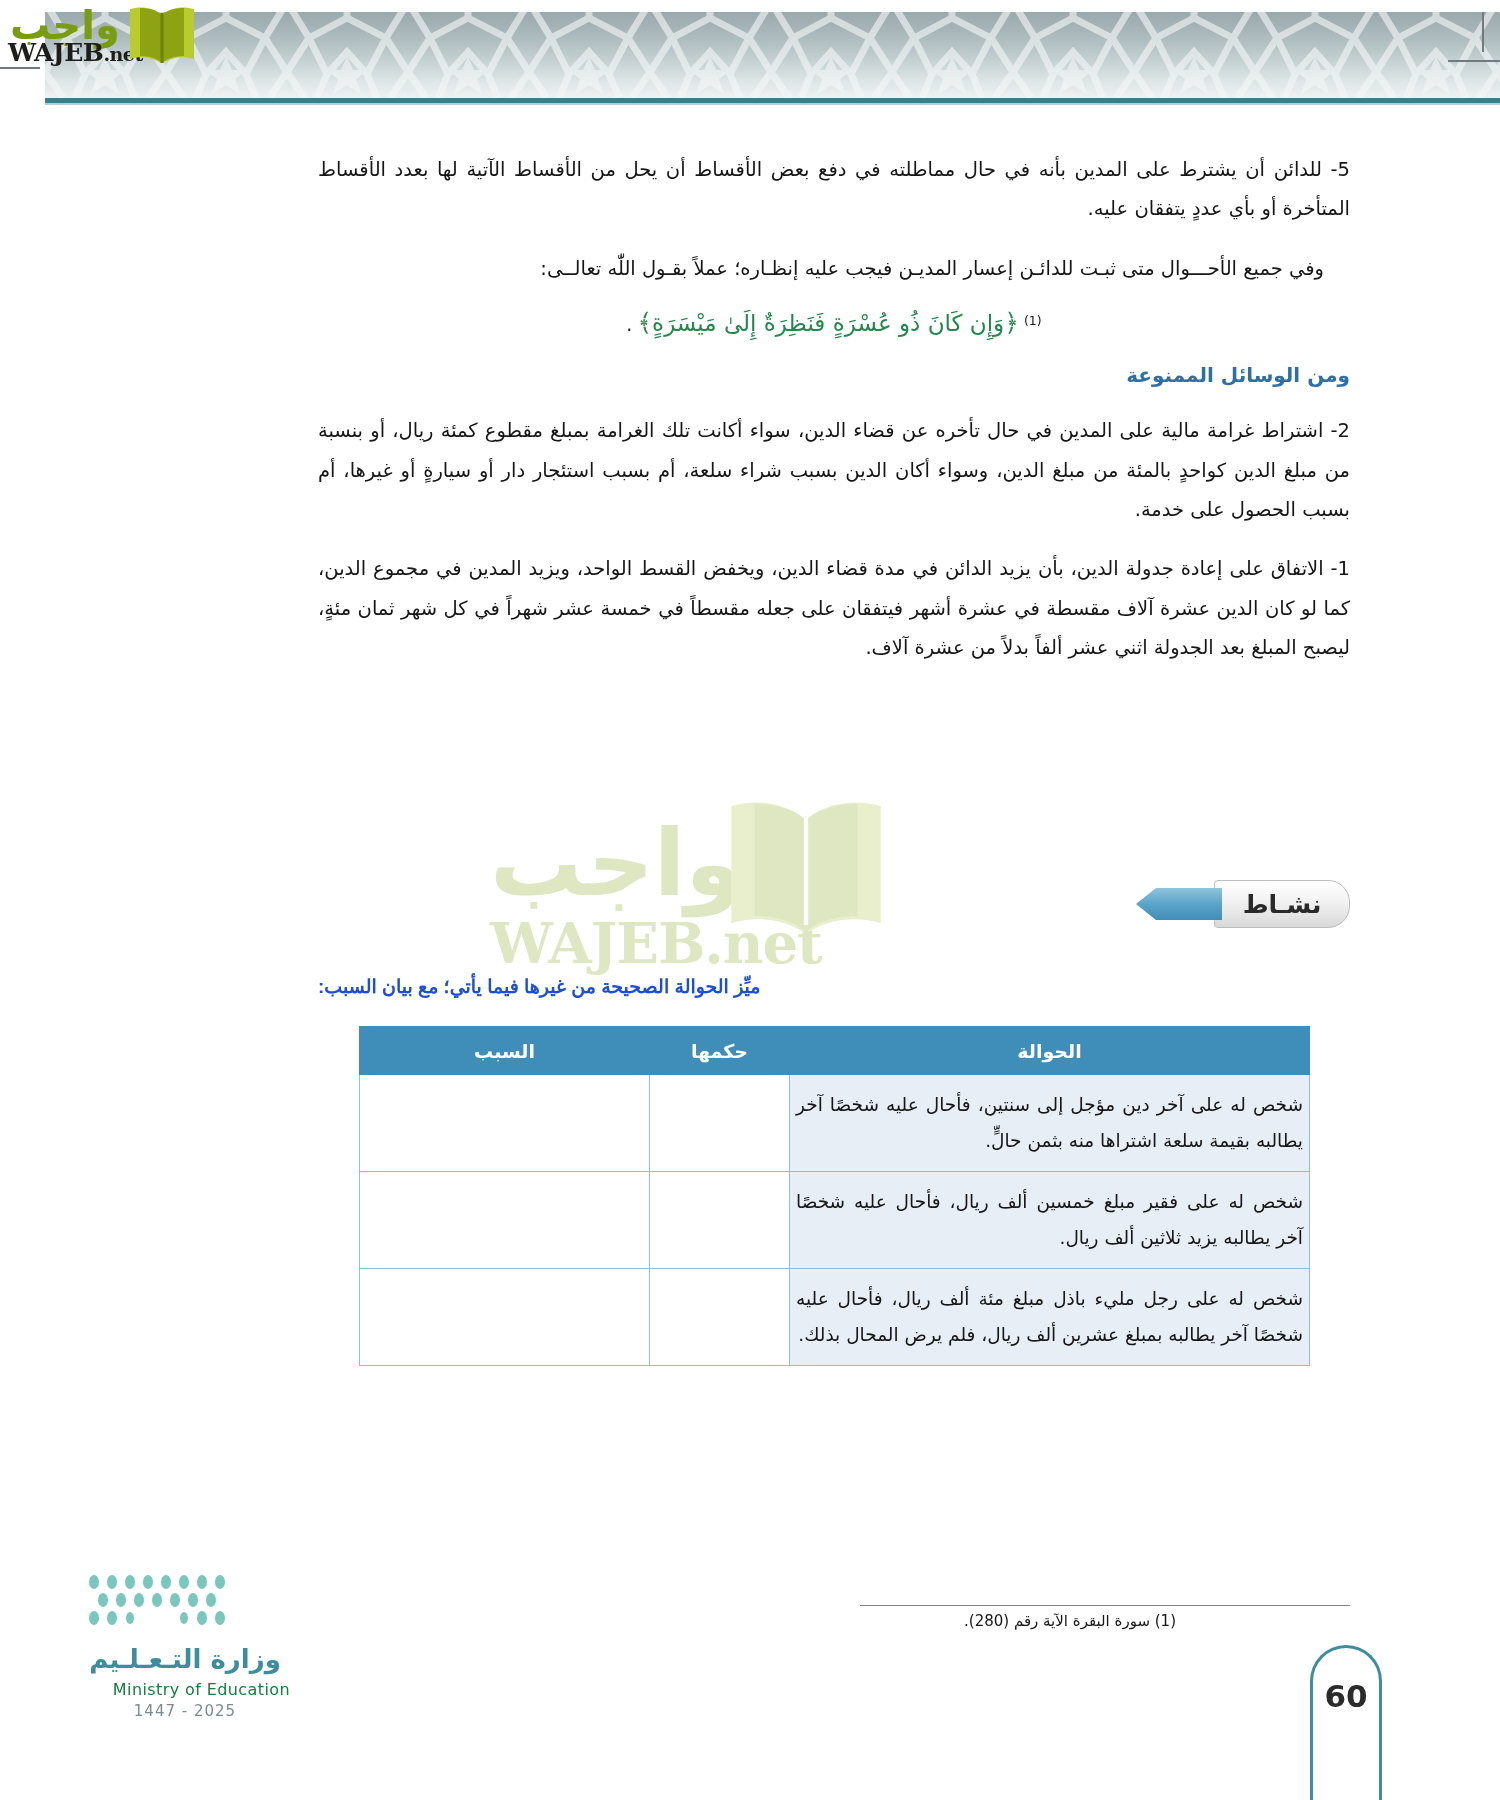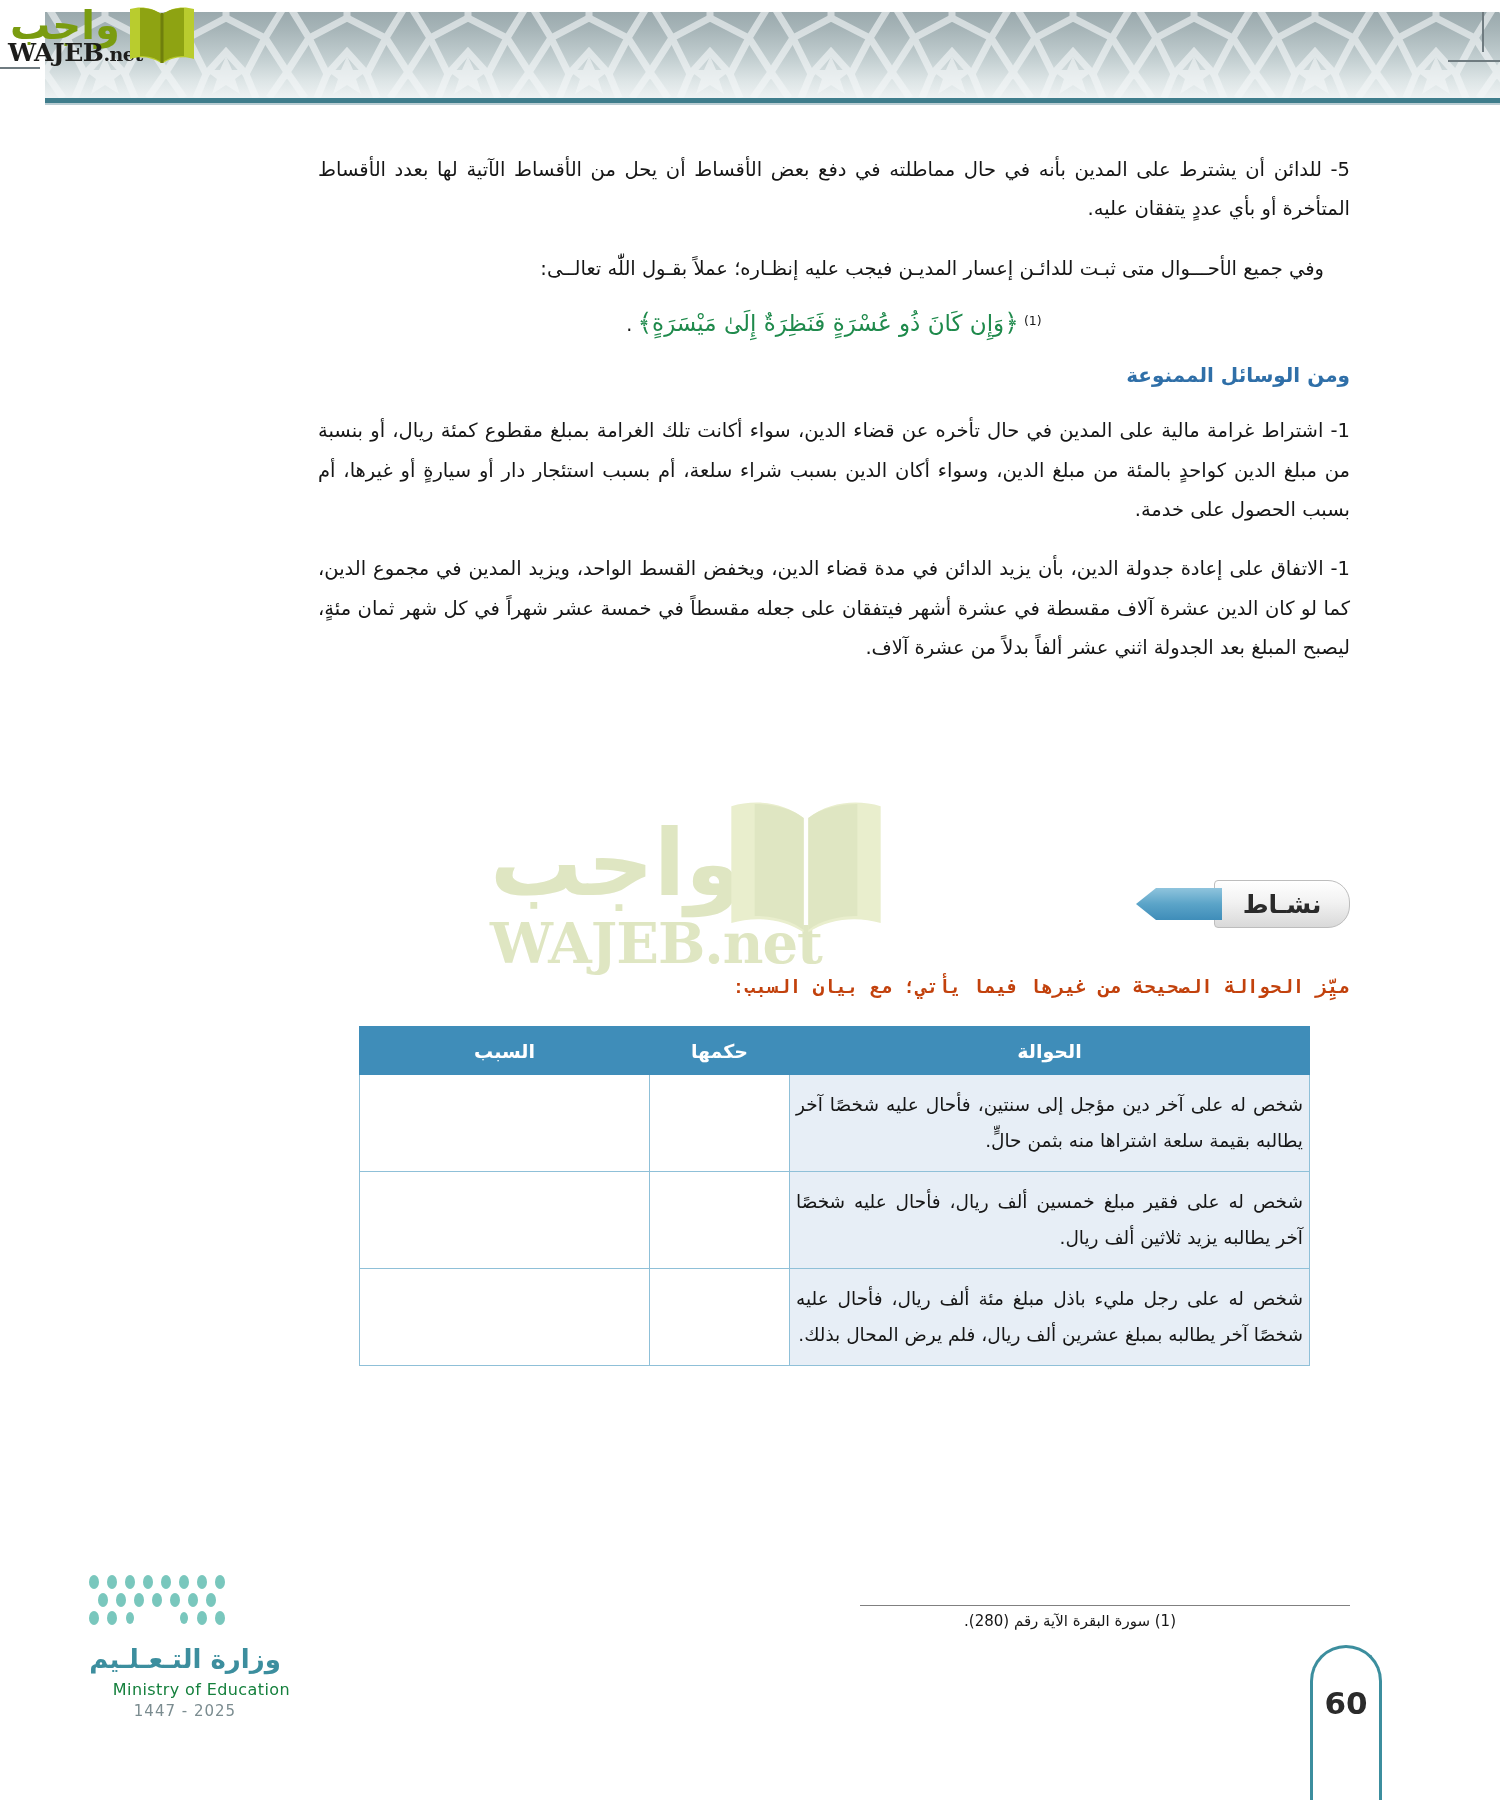--- a/index.html
+++ b/index.html
@@ -235,26 +235,26 @@
     top: 6px; right: 128px;
     width: 86px; height: 36px;
   }
 
   
   .activity-prompt {
     position: absolute;
     top: 975px;
     right: 150px;
     width: 1032px;
-    font-family: Liberation Mono, monospace;
+    font-family: Liberation Sans, sans-serif;
     font-size: 19px;
     font-weight: bold;
-    color: #c2410c;
-    direction: rtl;
-    text-align: right;
+    color: #1d4ed8;
+    direction: rtl;
+    text-align: left;
     z-index: 5;
   }
 
   
   .tbl-wrap {
     position: absolute;
     top: 1026px;
     right: 190px;
     width: 950px;
     z-index: 5;
@@ -365,21 +365,21 @@
     right: 118px;
     width: 72px;
     height: 155px;
     border: 3px solid #3c8e9e;
     border-bottom: none;
     border-radius: 36px 36px 0 0;
     background: #ffffff;
   }
   .page-num {
     position: absolute;
-    top: 37px; left: 0;
+    top: 30px; left: 0;
     width: 100%;
     text-align: center;
     font-family: "DejaVu Sans", sans-serif;
     font-size: 31px;
     font-weight: bold;
     color: #2b2b2b;
   }
 </style>
 </head>
 <body>
@@ -435,21 +435,21 @@
   <p class="para indent-first">وﻓﻲ جميع الأحـــوال متى ثبـت للدائـن إعسار المديـن فيجب عليه إنظـاره؛ عملاً بقـول اللّٰه تعالــى:</p>
 
   <div class="verse-line">
     <span class="sup-ref">(1)</span>
     <span class="verse"><span class="verse-brace">﴿</span><span>وَإِن كَانَ ذُو عُسْرَةٍ فَنَظِرَةٌ إِلَىٰ مَيْسَرَةٍ</span><span class="verse-brace">﴾</span></span>
     <span class="verse-dot">.</span>
   </div>
 
   <h2 class="subheading">ومن الوسائل الممنوعة</h2>
 
-  <p class="para list-item">1- اشتراط غرامة مالية على المدين ﻓﻲ حال تأخره عن قضاء الدين، سواء أكانت تلك الغرامة بمبلغ مقطوع كمئة ريال، أو بنسبة من مبلغ الدين كواحدٍ بالمئة من مبلغ الدين، وسواء أكان الدين بسبب شراء سلعة، أم بسبب استئجار دار أو سيارةٍ أو غيرها، أم بسبب الحصول على خدمة.</p>
+  <p class="para list-item">2- اشتراط غرامة مالية على المدين ﻓﻲ حال تأخره عن قضاء الدين، سواء أكانت تلك الغرامة بمبلغ مقطوع كمئة ريال، أو بنسبة من مبلغ الدين كواحدٍ بالمئة من مبلغ الدين، وسواء أكان الدين بسبب شراء سلعة، أم بسبب استئجار دار أو سيارةٍ أو غيرها، أم بسبب الحصول على خدمة.</p>
 
   <p class="para list-item">1- الاتفاق على إعادة جدولة الدين، بأن يزيد الدائن ﻓﻲ مدة قضاء الدين، ويخفض القسط الواحد، ويزيد المدين ﻓﻲ مجموع الدين، كما لو كان الدين عشرة آلاف مقسطة ﻓﻲ عشرة أشهر فيتفقان على جعله مقسطاً ﻓﻲ خمسة عشر شهراً ﻓﻲ كل شهر ثمان مئةٍ، ليصبح المبلغ بعد الجدولة اثني عشر ألفاً بدلاً من عشرة آلاف.</p>
 </div>
 
 <div class="watermark">
   <div class="wm-ar">واجب</div>
   <div class="wm-en">WAJEB.net</div>
   <svg class="wm-book" viewBox="0 0 72 62">
     <path d="M35 10 C26 3, 14 2, 4 5 L4 55 C14 52, 26 53, 35 59 Z" fill="#e9eecd"></path>
     <path d="M37 10 C46 3, 58 2, 68 5 L68 55 C58 52, 46 53, 37 59 Z" fill="#e9eecd"></path>

